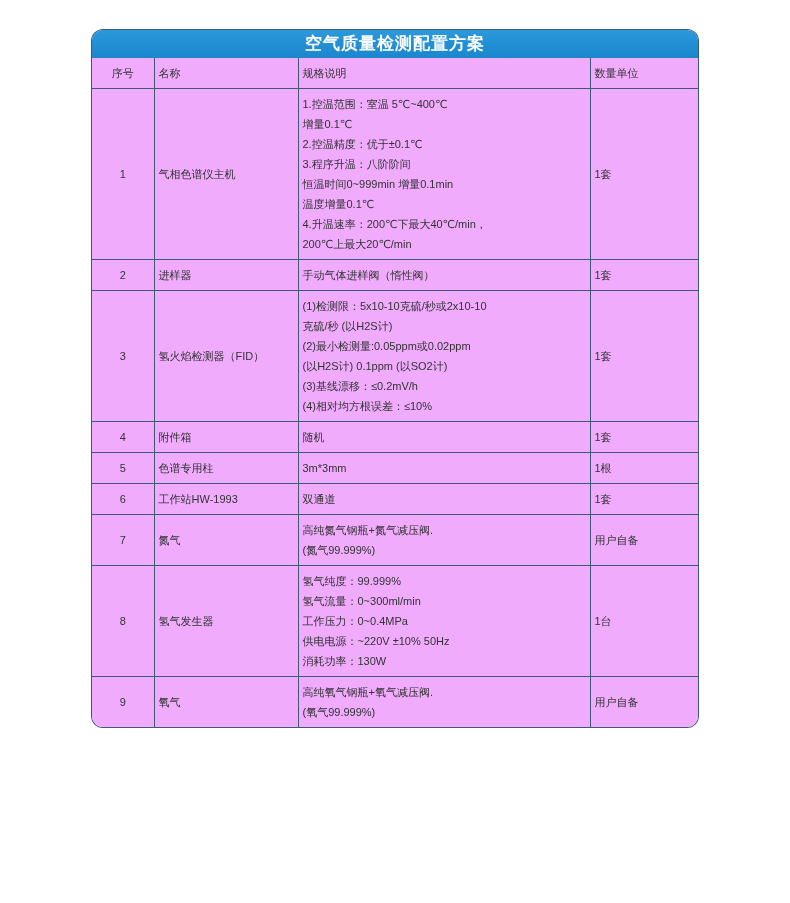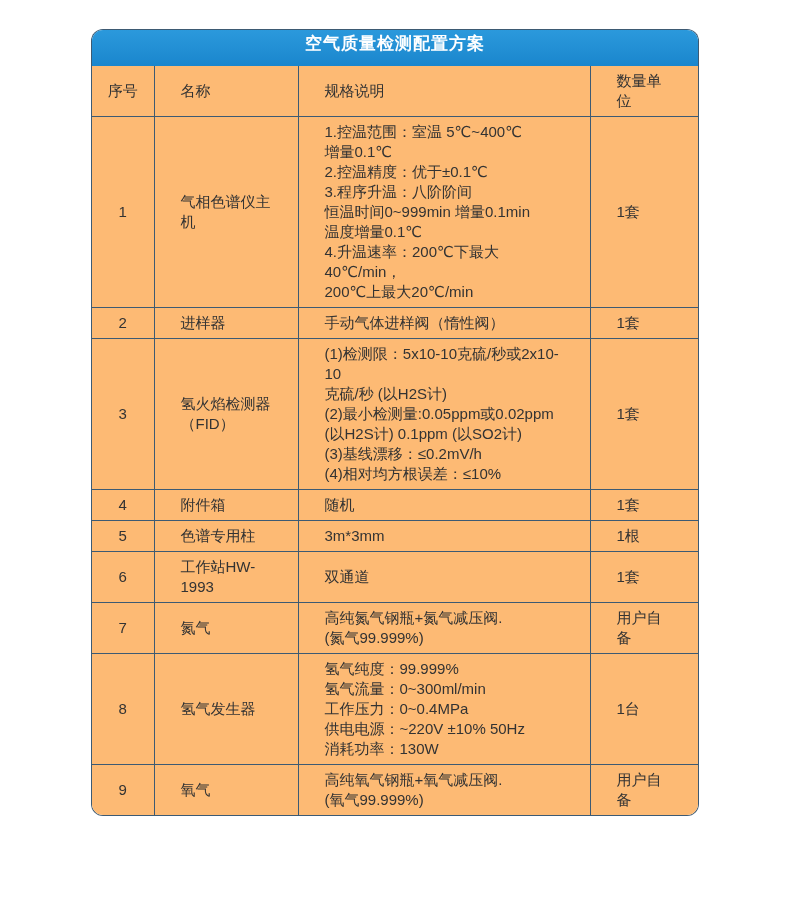--- a/index.html
+++ b/index.html
@@ -21,45 +21,45 @@
     position: absolute;
     left: 92px;
     top: 30px;
     width: 606px;
     border-radius: 11px;
     overflow: hidden;
     box-shadow: 0 0 0 1px #3d5a73;
     background: #ffffff;
   }
   .titlebar {
-    height: 36px;
+    height: 28px;
     line-height: 28px;
     text-align: center;
     color: #ffffff;
     font-size: 17px;
     font-weight: bold;
     letter-spacing: 1px;
     background: linear-gradient(180deg, #2b99dc 0%, #1a86cd 100%);
   }
   table.spec-table {
     width: 100%;
     border-collapse: collapse;
     table-layout: fixed;
-    font-size: 15px;
+    font-size: 11px;
     color: #333333;
-    background: #fdba74;
+    background: #f0abfc;
   }
   table.spec-table col.c1 { width: 62px; }
   table.spec-table col.c2 { width: 144px; }
   table.spec-table col.c3 { width: 292px; }
   table.spec-table col.c4 { width: 108px; }
   table.spec-table th,
   table.spec-table td {
     border: 1px solid #3d5a73;
-    padding: 5px 26px;
+    padding: 5px 4px;
     line-height: 20px;
     vertical-align: middle;
     font-weight: normal;
     text-align: left;
     overflow: hidden;
   }
   table.spec-table .no-cell {
     text-align: center;
     padding: 5px 2px;
   }

